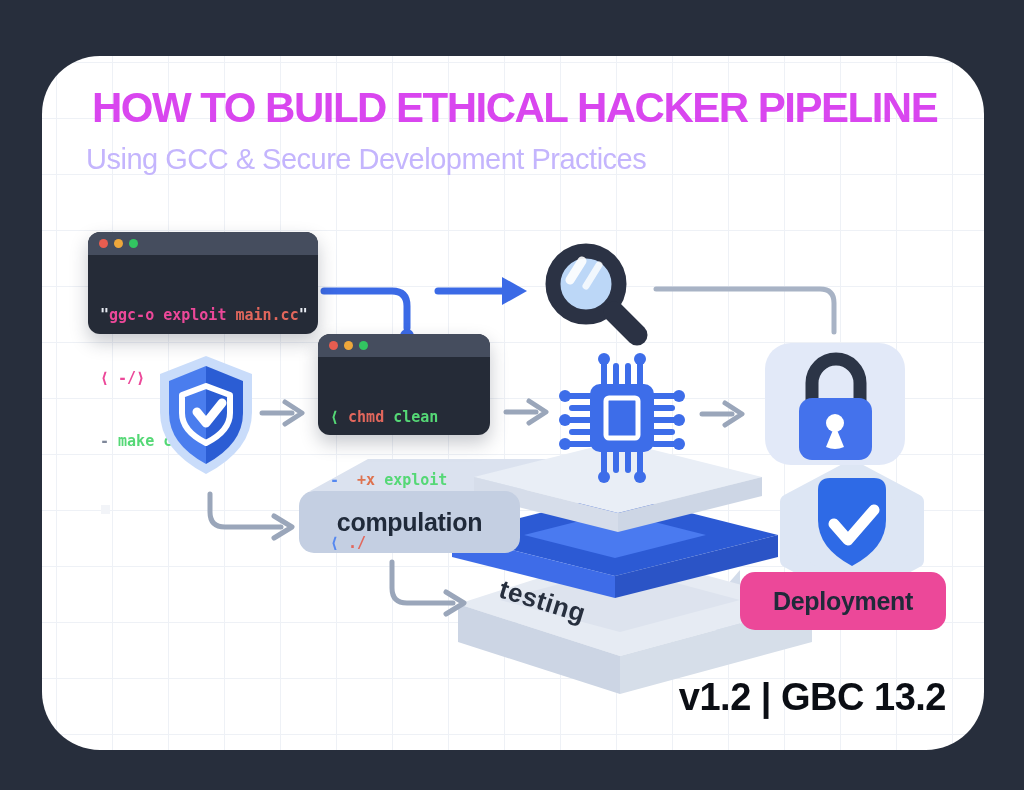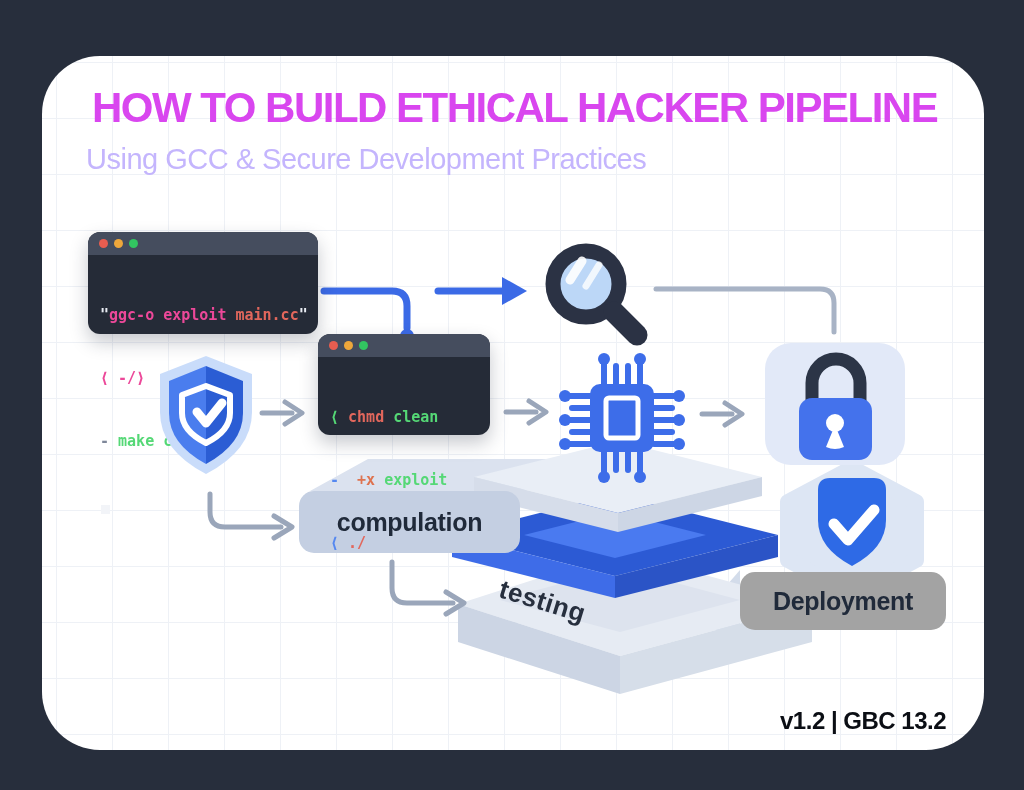--- a/index.html
+++ b/index.html
@@ -20,21 +20,21 @@
   .page-title{
     left:85px;top:84px;font-size:42px;font-weight:800;letter-spacing:-1.5px;
     color:#d946ef;z-index:5;white-space:nowrap;margin-left:7px;
   }
   .page-subtitle{
     left:86px;top:143px;font-size:29px;font-weight:500;letter-spacing:-0.5px;
     color:#c4b5fd;z-index:5;white-space:nowrap;
   }
   .version{
     left:660px;top:676px;width:286px;text-align:right;z-index:5;
-    font-size:24px;font-weight:800;color:#0b0e14;letter-spacing:-0.5px;margin-top:31px;
+    font-size:38px;font-weight:800;color:#0b0e14;letter-spacing:-0.5px;
   }
   
   .terminal{
     background:#252b37;border-radius:12px;z-index:4;
     box-shadow:0 8px 18px rgba(30,40,60,.25);
   }
   .t1{left:88px;top:232px;width:230px;height:102px;}
   .t2{left:318px;top:334px;width:172px;height:101px;}
   .tbar{
     height:23px;background:#454d5e;border-radius:12px 12px 0 0;
@@ -50,21 +50,21 @@
   .tok-white{color:#e8ecf2;} .tok-yellow{color:#ec4899;} .tok-red{color:#e2675c;}
   .tok-green{color:#55d876;} .tok-blue{color:#5588f0;} .tok-orange{color:#de7350;}
   .tok-gray{color:#7e8799;}
   .cursor-sq{position:absolute;left:13px;bottom:7px;width:9px;height:9px;background:#f2f4f8;}
   
   .stage-bar{
     z-index:2;border-radius:15px;display:flex;align-items:center;justify-content:center;
     font-weight:800;color:#202a3a;letter-spacing:-0.3px;
   }
   .bar-compile{left:299px;top:491px;width:221px;height:62px;background:#c4cfe2;font-size:25px;justify-content:center;}
-  .bar-deploy{left:740px;top:572px;width:206px;height:58px;background:#a3a3a3;font-size:25px;}
+  .bar-deploy{left:740px;top:572px;width:206px;height:58px;background:#ec4899;font-size:25px;}
   .testing-label{
     left:498px;top:586px;z-index:2;font-size:26px;font-weight:800;color:#272f3e;
     transform:rotate(17deg);letter-spacing:0.5px;
   }
   svg{position:absolute;overflow:visible;}
   .layer-svg{left:0;top:0;z-index:1;}
   .arrow-svg{left:0;top:0;z-index:3;}
   .icon-svg{z-index:4;}
   .lock-card{
     left:765px;top:343px;width:140px;height:122px;background:#e2e9f8;

